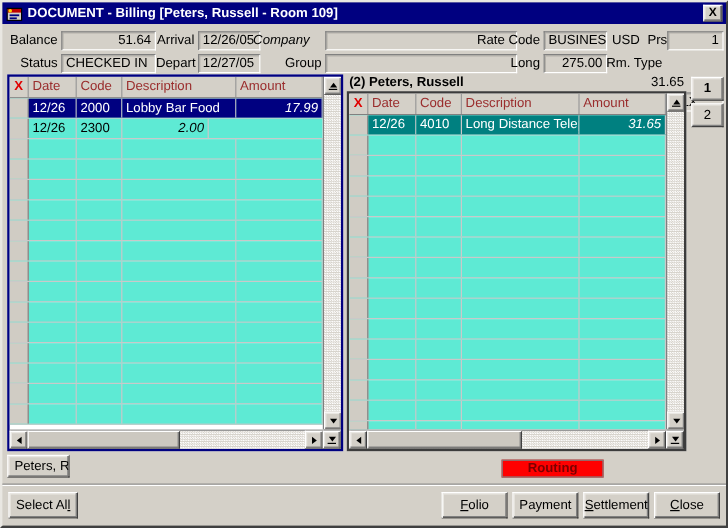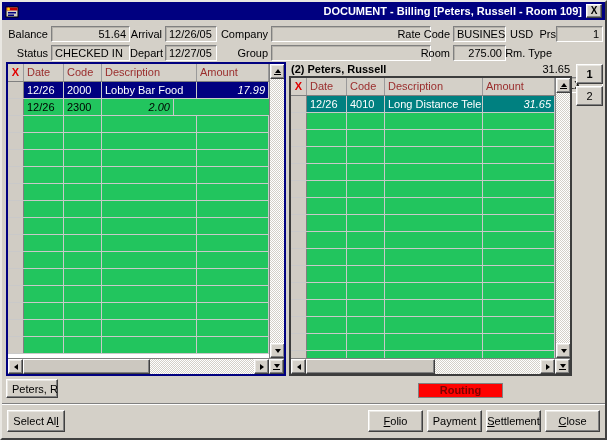--- a/index.html
+++ b/index.html
@@ -8,21 +8,21 @@
     width:607px; height:440px; position:relative; overflow:hidden;
     background:#d4d0c8; color:#000;
     font-family:"Liberation Sans", sans-serif; font-size:11px;
     border:2px solid; border-color:#e9e7e2 #404040 #404040 #e9e7e2;
   }
   button { font-family:"Liberation Sans", sans-serif; font-size:11px; color:#000; background:#d4d0c8; padding:0; cursor:default; }
   .w95 { border:1px solid; border-color:#ffffff #404040 #404040 #ffffff; box-shadow:inset -1px -1px 0 #808080, inset 1px 1px 0 #e9e7e2; }
 
   
   .titlebar { position:absolute; top:0; left:0; width:603px; height:18px; background:#000080; display:flex; align-items:center; gap:4px; padding:0 3px; }
-  .title-text { color:#fff; font-weight:bold; flex:1; white-space:nowrap; overflow:hidden;text-align:right; }
+  .title-text { color:#fff; font-weight:bold; flex:1; white-space:nowrap; overflow:hidden; }
   .close-btn { width:16px; height:14px; display:flex; align-items:center; justify-content:center; font-weight:bold; font-size:10px; line-height:1; }
 
   
   .info { position:absolute; top:22px; left:0; width:603px; height:38px; }
   .lbl { position:absolute; height:16px; line-height:16px; text-align:right; white-space:nowrap; }
   .field { position:absolute; height:16px; line-height:14px; background:#d4d0c8; padding:0 3px; white-space:nowrap; overflow:hidden;
            border:1px solid; border-color:#808080 #ffffff #ffffff #808080; box-shadow:inset 1px 1px 0 rgba(0,0,0,.15); }
   .field.num { text-align:right; }
   .r1 { top:2px; } .r2 { top:21px; }
 
@@ -37,21 +37,21 @@
   .ptotal { width:62px; text-align:right; }
   .tablebox { flex:1; display:flex; flex-direction:column; background:#fff; overflow:hidden; }
   #panel0 .tablebox { border:2px solid #000080; }
   #panel1 .tablebox { border:2px solid #3c3c3c; }
   .tmain { flex:1; display:flex; overflow:hidden; }
   .tcells { flex:1; display:flex; flex-direction:column; overflow:hidden; }
   .thead { height:18px; min-height:18px; display:flex; background:#d4d0c8; border-bottom:1px solid #808080; }
   .hcell { padding:2px 3px 0; border-right:1px solid #9a9a9a; color:#9a2d2d; white-space:nowrap; overflow:hidden; }
   .hcell.c0 { color:#e00000; font-weight:bold; text-align:center; padding:2px 0 0; }
   .tbody { flex:1; overflow:hidden; }
-  .trow { height:17px; display:flex; border-bottom:1px solid #c9c9c9; background:#22c55e; }
+  .trow { height:17px; display:flex; border-bottom:1px solid #c9c9c9; background:#5eead4; }
   .tcell { padding:2px 3px 0; border-right:1px solid #c9c9c9; white-space:nowrap; overflow:hidden; }
   .tcell.c0 { background:#d0ccc4; border-right:1px solid #808080; }
   .c0 { width:16px; min-width:16px; }
   .c1 { width:40px; min-width:40px; }
   .c2 { width:38px; min-width:38px; }
   .c3 { flex:1; }
   .c4 { width:72px; min-width:72px; }
   .tcell.c4 { text-align:right;font-style:italic; }
   .trow.sel .tcell { color:#fff; background:var(--selbg,#000080); }
   .trow.sel .tcell.c0 { background:#d0ccc4; color:#000; }
@@ -105,35 +105,35 @@
   <button class="close-btn w95">
       <span>X</span>
     </button>
 </div>
 
 <div class="info">
   <span class="lbl r1" style="left:4px;   width:42px;">Balance</span>
   <span class="field num r1" style="left:49px;  width:79px;">51.64</span>
   <span class="lbl r1" style="left:128px; width:32px;">Arrival</span>
   <span class="field r1" style="left:163px; width:52px;">12/26/05</span>
-  <span class="lbl r1" style="left:218px; width:48px;">Company</span>
+  <span class="lbl r1" style="left:208px; width:48px;font-style:italic;">Company</span>
   <span class="field r1" style="left:269px; width:160px;"></span>
   <span class="lbl r1" style="left:390px; width:58px;">Rate Code</span>
   <span class="field r1" style="left:451px; width:53px;">BUSINESS</span>
   <span class="lbl r1" style="left:508px; width:28px; text-align:left;">USD</span>
   <span class="lbl r1" style="left:536px; width:18px;">Prs</span>
   <span class="field num r1" style="left:554px; width:47px;">1</span>
 
   <span class="lbl r2" style="left:4px;   width:42px;">Status</span>
   <span class="field r2" style="left:49px;  width:79px;">CHECKED IN</span>
   <span class="lbl r2" style="left:128px; width:32px;">Depart</span>
   <span class="field r2" style="left:163px; width:52px;">12/27/05</span>
   <span class="lbl r2" style="left:218px; width:48px;">Group</span>
   <span class="field r2" style="left:269px; width:160px;"></span>
-  <span class="lbl r2" style="left:390px; width:58px;">Room</span>
+  <span class="lbl r2" style="left:390px; width:58px;">Long</span>
   <span class="field num r2" style="left:451px; width:53px;">275.00</span>
   <span class="lbl r2" style="left:500px; width:50px;">Rm. Type</span>
   <span class="field r2" style="left:554px; width:47px;margin-top:32px;">DLX</span>
 </div>
 
 <div class="main">
 
   <div class="panel" id="panel0" style="--selbg: #000080;">
     <div class="tablebox">
       <div class="tmain">

